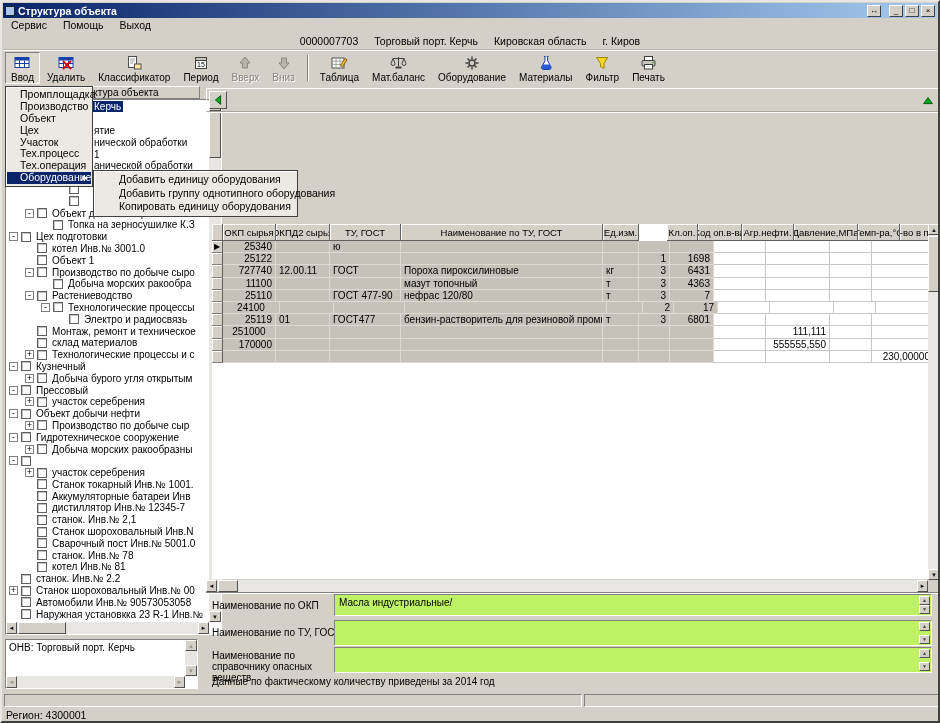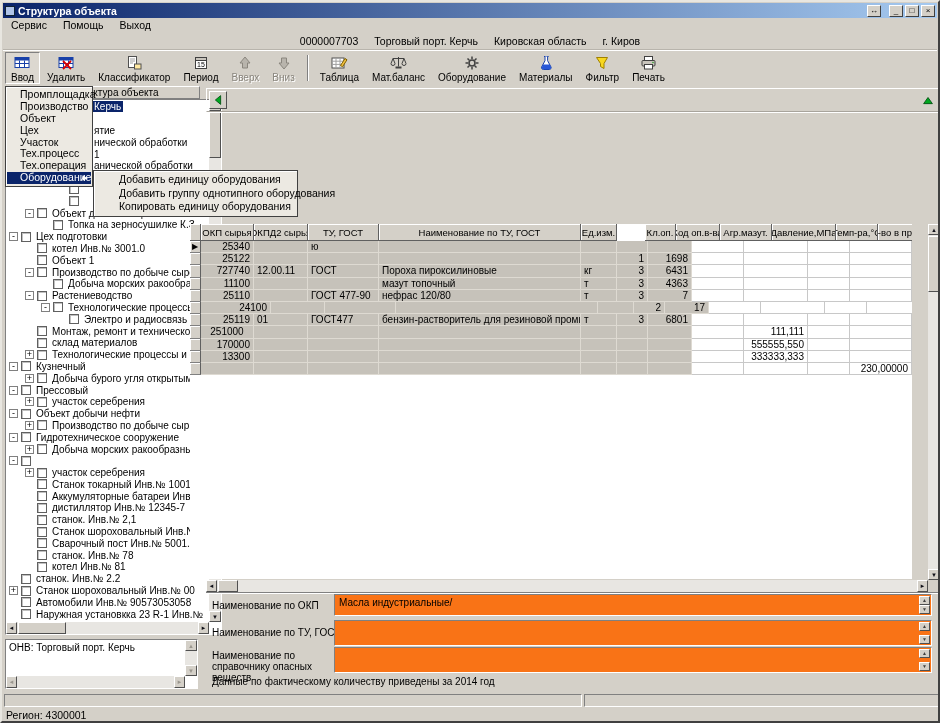--- a/index.html
+++ b/index.html
@@ -44,31 +44,31 @@
   .sthumb{position:absolute;background:#d4d0c8;border:1px solid;border-color:#fff #505050 #505050 #fff}
   
   .onvbox{left:3px;top:637px;width:193px;height:50px;background:#fff;border:1px solid;border-color:#808080 #fff #fff #808080}
   .onvtext{position:absolute;left:3px;top:2px;font-size:10px}
   
   .navstrip{left:204px;top:86px;width:734px;height:24px;border:1px solid;border-color:#fff #a8a49c #a8a49c #fff}
   .navbtnL{position:absolute;left:2px;top:2px;width:18px;height:18px;background:#d4d0c8;border:1px solid;border-color:#fff #505050 #505050 #fff;display:flex;align-items:center;justify-content:center}
   .navR{position:absolute;right:3px;top:4px;width:16px;height:16px;display:flex;align-items:center;justify-content:center}
   .spacer{left:204px;top:110px;width:734px;height:112px;border-top:1px solid #fff}
   
-  .grid{left:188px;top:222px;width:722px;height:355px;background:#fff;overflow:hidden}
+  .grid{left:210px;top:222px;width:722px;height:355px;background:#fff;overflow:hidden}
   .ghead{display:flex;height:17px}
   .hcell{flex:none;background:#d4d0c8;border-right:1px solid #606060;border-bottom:1px solid #606060;box-shadow:inset 1px 1px 0 #fff;font-size:9.5px;display:flex;align-items:center;justify-content:center;overflow:hidden;white-space:nowrap}
   .trow{display:flex;height:12.2px}
   .cell{flex:none;font-size:10px;line-height:11px;padding:0 3px;border-right:1px solid #c8c8c8;border-bottom:1px solid #c8c8c8;overflow:hidden;white-space:nowrap}
   .cell.gc{background:#c6c2ba;border-right-color:#dedad2;border-bottom-color:#dedad2}
   .cell.ind{background:#d4d0c8;border-right:1px solid #606060;border-bottom:1px solid #808080;box-shadow:inset 1px 1px 0 #fff;padding:0 1px;font-size:8px;line-height:12px}
   
   .formdiv{left:204px;top:590px;width:734px;height:1px;border-top:1px solid #808080;border-bottom:1px solid #fff}
   .flabel{position:absolute;left:210px;font-size:10px}
-  .finput{position:absolute;left:332px;width:598px;background:#f97316;border:1px solid;border-color:#808080 #fff #fff #808080;font-size:10px;padding:2px 14px 0 4px;overflow:hidden}
+  .finput{position:absolute;left:332px;width:598px;background:#bef264;border:1px solid;border-color:#808080 #fff #fff #808080;font-size:10px;padding:2px 14px 0 4px;overflow:hidden}
   .spins{position:absolute;right:1px;top:1px;width:11px;bottom:1px;display:flex;flex-direction:column;justify-content:space-between}
   .spin{height:9px;background:#d4d0c8;border:1px solid;border-color:#fff #505050 #505050 #fff;font-size:5px;line-height:7px;text-align:center;color:#404040}
   .note{position:absolute;left:210px;top:674px;font-size:10px}
   
   .sbox{position:absolute;top:692px;height:13px;border:1px solid;border-color:#808080 #fff #fff #808080}
   .statustext{position:absolute;left:4px;top:707px;font-size:10.5px}
   
   .popup{position:absolute;background:#ece9e2;border:1px solid #404040;box-shadow:inset 1px 1px 0 #fff;padding:2px 1px;z-index:50}
   .pmenu{left:3px;top:84px;width:88px}
   .pitem{height:11.9px;line-height:11.9px;font-size:10.5px;padding-left:13px;white-space:nowrap;position:relative}
@@ -475,21 +475,21 @@
 <div class="abs grid">
   <div class="ghead" id="ghead">
       <div class="hcell" style="width: 11px;"></div>
       <div class="hcell" style="width: 53px;">ОКП сырья</div>
       <div class="hcell" style="width: 54px;">ОКПД2 сырья</div>
       <div class="hcell" style="width: 71px;">ТУ, ГОСТ</div>
       <div class="hcell" style="width: 202px;">Наименование по ТУ, ГОСТ</div>
       <div class="hcell" style="width: 36px;">Ед.изм.</div>
       <div class="hcell" style="width: 31px; margin-left: 28px;">Кл.оп.</div>
       <div class="hcell" style="width: 44px;">Код оп.в-ва</div>
-      <div class="hcell" style="width: 52px;">Агр.мазут.</div>
+      <div class="hcell" style="width: 52px;">Агр.нефти.</div>
       <div class="hcell" style="width: 64px;">Давление,МПа</div>
       <div class="hcell" style="width: 42px;">Темп-ра,°С</div>
       <div class="hcell" style="width: 58px;">-во  в произ-в</div>
     </div>
   <div id="gbody">
       <div class="trow">
         <div class="cell ind" style="width: 11px; text-align: center;">▶</div>
         <div class="cell gc" style="width: 53px; text-align: right;">25340</div>
         <div class="cell gc" style="width: 54px; text-align: left;"></div>
         <div class="cell gc" style="width: 71px; text-align: left;">ю</div>
@@ -553,21 +553,21 @@
         <div class="cell gc" style="width: 36px; text-align: left;">т</div>
         <div class="cell gc" style="width: 31px; text-align: right;">3</div>
         <div class="cell gc" style="width: 44px; text-align: right;">7</div>
         <div class="cell" style="width: 52px; text-align: left;"></div>
         <div class="cell" style="width: 64px; text-align: right;"></div>
         <div class="cell" style="width: 42px; text-align: right;"></div>
         <div class="cell" style="width: 62px; text-align: right;"></div>
       </div>
       <div class="trow">
         <div class="cell ind" style="width: 11px; text-align: center;"></div>
-        <div class="cell gc" style="width: 70px; text-align: right;">24100</div>
+        <div class="cell gc" style="width: 57px; text-align: center;">24100</div>
         <div class="cell gc" style="width: 54px; text-align: left;"></div>
         <div class="cell gc" style="width: 71px; text-align: left;"></div>
         <div class="cell gc" style="width: 202px; text-align: left;"></div>
         <div class="cell gc" style="width: 36px; text-align: left;"></div>
         <div class="cell gc" style="width: 31px; text-align: right;">2</div>
         <div class="cell gc" style="width: 44px; text-align: right;">17</div>
         <div class="cell" style="width: 52px; text-align: left;"></div>
         <div class="cell" style="width: 64px; text-align: right;"></div>
         <div class="cell" style="width: 42px; text-align: right;"></div>
         <div class="cell" style="width: 62px; text-align: right;"></div>
@@ -604,34 +604,20 @@
         <div class="cell ind" style="width: 11px; text-align: center;"></div>
         <div class="cell gc" style="width: 53px; text-align: right;">170000</div>
         <div class="cell gc" style="width: 54px; text-align: left;"></div>
         <div class="cell gc" style="width: 71px; text-align: left;"></div>
         <div class="cell gc" style="width: 202px; text-align: left;"></div>
         <div class="cell gc" style="width: 36px; text-align: left;"></div>
         <div class="cell gc" style="width: 31px; text-align: right;"></div>
         <div class="cell gc" style="width: 44px; text-align: right;"></div>
         <div class="cell" style="width: 52px; text-align: left;"></div>
         <div class="cell" style="width: 64px; text-align: right;">555555,550</div>
-        <div class="cell" style="width: 42px; text-align: right;"></div>
-        <div class="cell" style="width: 62px; text-align: right;"></div>
-      </div>
-      <div class="trow">
-        <div class="cell ind" style="width: 11px; text-align: center;"></div>
-        <div class="cell gc" style="width: 53px; text-align: right;">13300</div>
-        <div class="cell gc" style="width: 54px; text-align: left;"></div>
-        <div class="cell gc" style="width: 71px; text-align: left;"></div>
-        <div class="cell gc" style="width: 202px; text-align: left;"></div>
-        <div class="cell gc" style="width: 36px; text-align: left;"></div>
-        <div class="cell gc" style="width: 31px; text-align: right;"></div>
-        <div class="cell gc" style="width: 44px; text-align: right;"></div>
-        <div class="cell" style="width: 52px; text-align: left;"></div>
-        <div class="cell" style="width: 64px; text-align: right;">333333,333</div>
         <div class="cell" style="width: 42px; text-align: right;"></div>
         <div class="cell" style="width: 62px; text-align: right;"></div>
       </div>
       <div class="trow">
         <div class="cell ind" style="width: 11px; text-align: center;"></div>
         <div class="cell gc" style="width: 53px; text-align: right;"></div>
         <div class="cell gc" style="width: 54px; text-align: left;"></div>
         <div class="cell gc" style="width: 71px; text-align: left;"></div>
         <div class="cell gc" style="width: 202px; text-align: left;"></div>
         <div class="cell gc" style="width: 36px; text-align: left;"></div>

